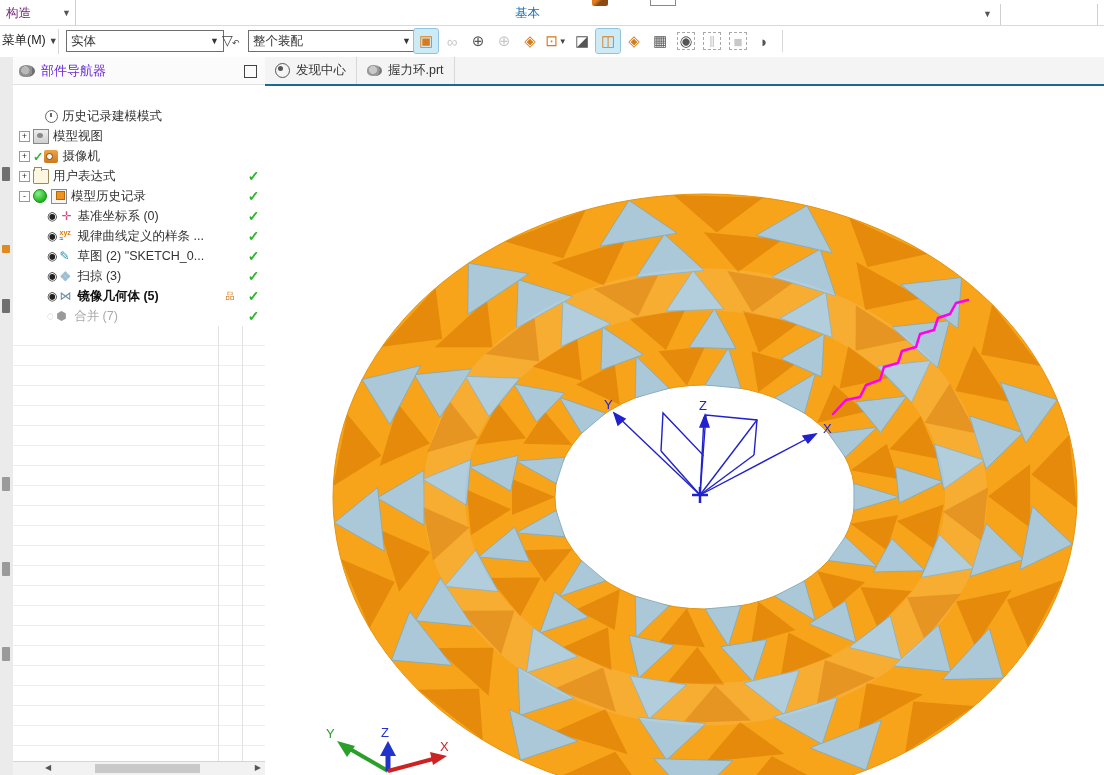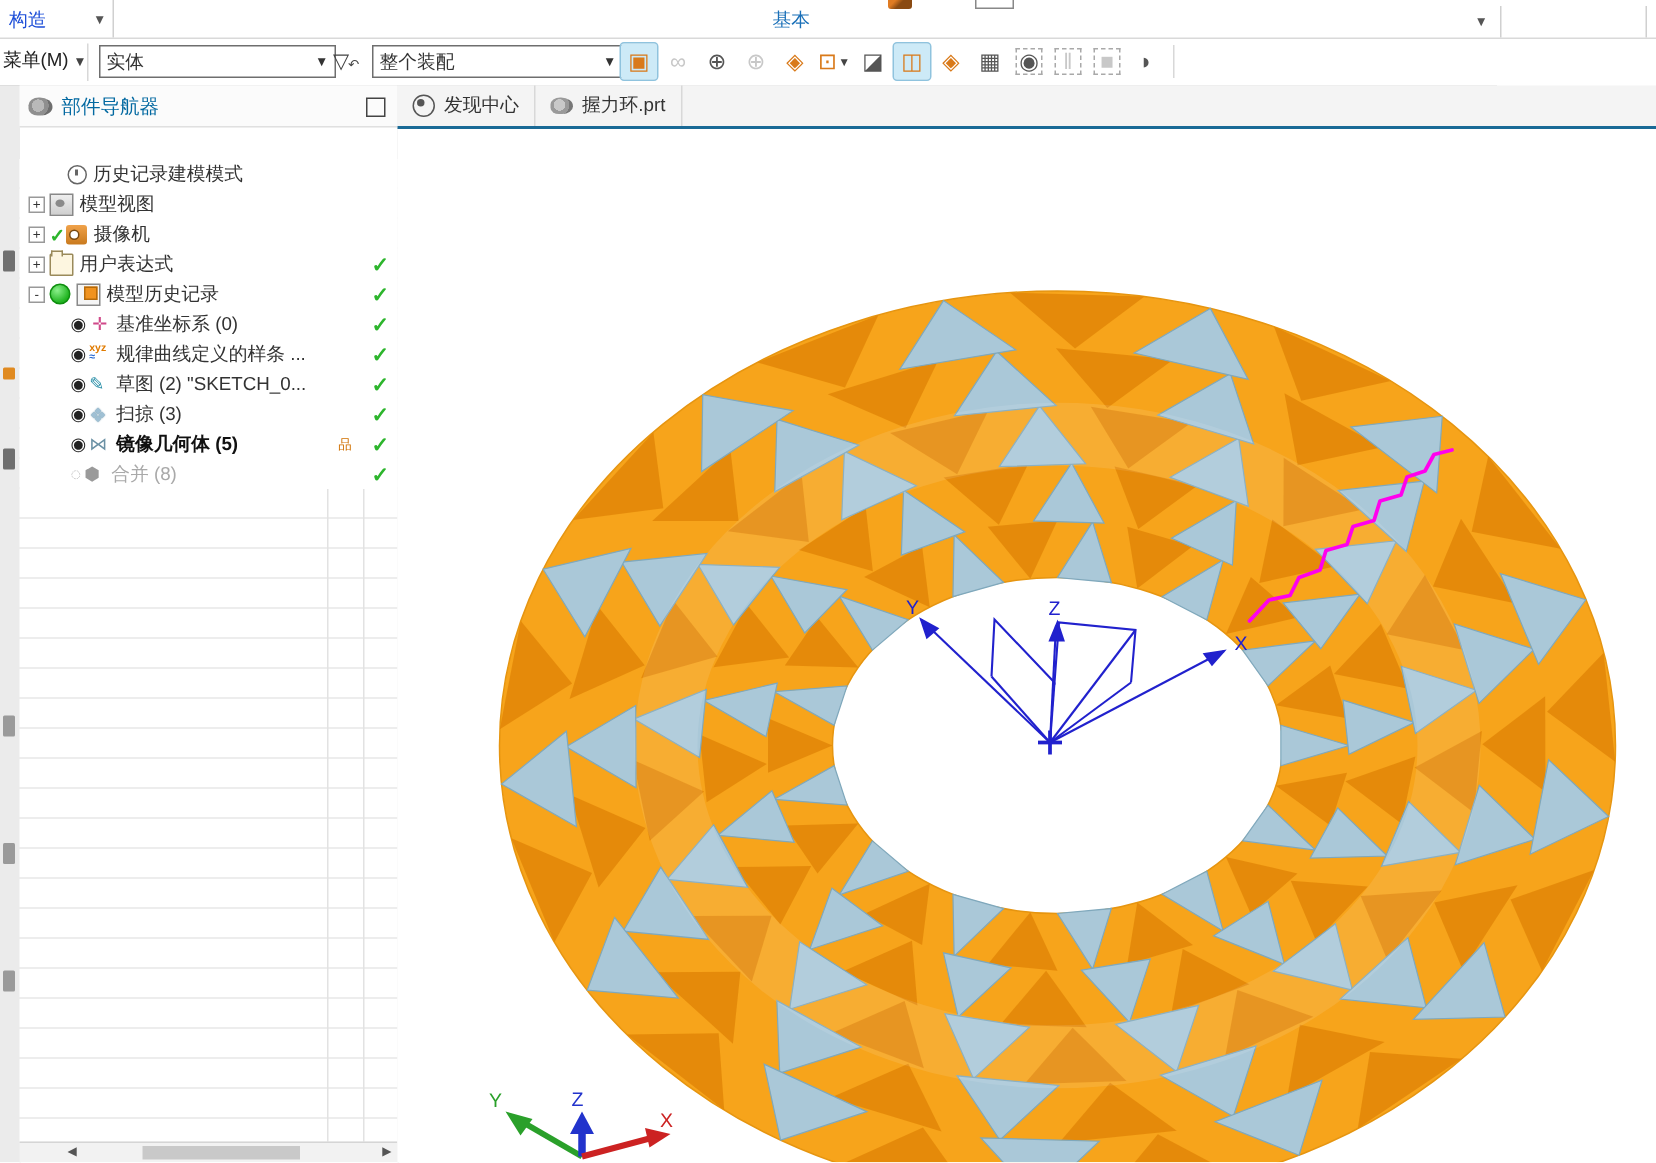--- a/index.html
+++ b/index.html
@@ -1,21 +1,21 @@
 <!DOCTYPE html>
 <html><head>
 <meta charset="utf-8">
 <style>
   html,body{margin:0;padding:0;background:#fff;}
   #app{position:relative;width:1104px;height:775px;overflow:hidden;background:#fff;
        font-family:"Liberation Sans",sans-serif;font-size:12.5px;color:#333;}
 
   
   .ribbon{position:absolute;left:0;top:0;width:1104px;height:25px;background:#fff;border-bottom:1px solid #d9d9d9;}
-  .ribbon-tab{position:absolute;left:6px;top:5px;color:#1d4ed8;}
+  .ribbon-tab{position:absolute;left:6px;top:5px;color:#701a75;}
   .ribbon-tab-arrow{position:absolute;left:62px;top:8px;font-size:9px;color:#555;}
   .ribbon-sep1{position:absolute;left:75px;top:0;width:1px;height:25px;background:#d0d0d0;}
   .ribbon-basic{position:absolute;left:515px;top:5px;color:#1a70b8;}
   .ribbon-frag1{position:absolute;left:592px;top:-6px;width:16px;height:12px;background:linear-gradient(135deg,#e07b22 40%,#8a4a12 60%);border-radius:2px;}
   .ribbon-frag2{position:absolute;left:650px;top:-4px;width:24px;height:9px;border:1px solid #888;border-top:none;}
   .ribbon-dd{position:absolute;left:983px;top:9px;font-size:9px;color:#555;}
   .ribbon-sep2{position:absolute;left:1000px;top:4px;width:1px;height:21px;background:#d0d0d0;}
   .ribbon-sep3{position:absolute;left:1097px;top:4px;width:1px;height:21px;background:#d0d0d0;}
 
   
@@ -40,21 +40,21 @@
   
   .leftstrip{position:absolute;left:0;top:57px;width:13px;height:718px;background:#ebebeb;border-right:1px solid #c4c4c4;}
   .ls-mark{position:absolute;left:2px;width:8px;height:14px;background:#6f6f6f;border-radius:1px;}
   .ls-mark.orange{background:#e08a20;height:8px;}
   .ls-mark.light{background:#9a9a9a;}
 
   
   .nav{position:absolute;left:13px;top:57px;width:252px;height:718px;background:#fff;border-right:1px solid #b7b7b7;}
   .nav-title{position:absolute;left:0;top:0;width:100%;height:27px;background:#fbfbfb;border-bottom:1px solid #e0e0e0;display:flex;align-items:center;}
   .nav-title .snail{width:16px;height:12px;margin:0 6px 0 6px;background:radial-gradient(circle at 40% 45%,#b9b9b9 0 35%,#8f8f8f 36% 60%,#6e6e6e 61% 100%);border-radius:45% 55% 50% 40%;}
-  .nav-title .ttl{font-size:13px;color:#0369a1;}
+  .nav-title .ttl{font-size:13px;color:#6d28d9;}
   .nav-max{position:absolute;right:8px;top:8px;width:11px;height:11px;border:1.6px solid #444;cursor:pointer;}
   .nav-hdr{position:absolute;left:0;top:27px;width:100%;height:22px;background:#f6f6f6;border-bottom:1px solid #c9c9c9;display:flex;align-items:center;}
   .nav-hdr .hname{margin-left:8px;}
   .nav-hdr .sortup{font-size:8px;color:#555;margin-left:22px;}
   .nav-hdr .hcur{position:absolute;left:205px;width:24px;text-align:center;}
   .nav-hdr .hrec{position:absolute;left:229px;width:23px;text-align:center;}
   .hdr-vline{position:absolute;top:0;width:1px;height:22px;background:#c9c9c9;}
   .nav-rows{position:absolute;left:0;top:49px;width:100%;height:656px;overflow:hidden;
      background:repeating-linear-gradient(to bottom, #fff 0 19px, #ededed 19px 20px);}
   .col-vline{position:absolute;top:0;width:1px;height:656px;background:#e2e2e2;}
@@ -240,21 +240,21 @@
           <span class="eye">◉</span>
           <span class="fi fi-mirror">⋈</span>
           <span class="lbl">镜像几何体 (5)</span>
           <span class="col-cur">品</span>
           <span class="col-chk">✓</span>
         </div>
         <div class="nrow g">
           <span class="tree-ind" style="width: 32px;"></span>
           <span class="eye dash">◌</span>
           <span class="fi fi-unite">⬢</span>
-          <span class="lbl">合并 (8)</span>
+          <span class="lbl">合并 (7)</span>
           <span class="col-chk">✓</span>
         </div>
       </div>
     <div class="nav-hscroll">
       <span class="hs-arrow" style="left:32px">◀</span>
       <div class="hs-thumb" style="left:82px;width:105px"></div>
       <span class="hs-arrow" style="right:4px">▶</span>
     </div>
   </div>
 

